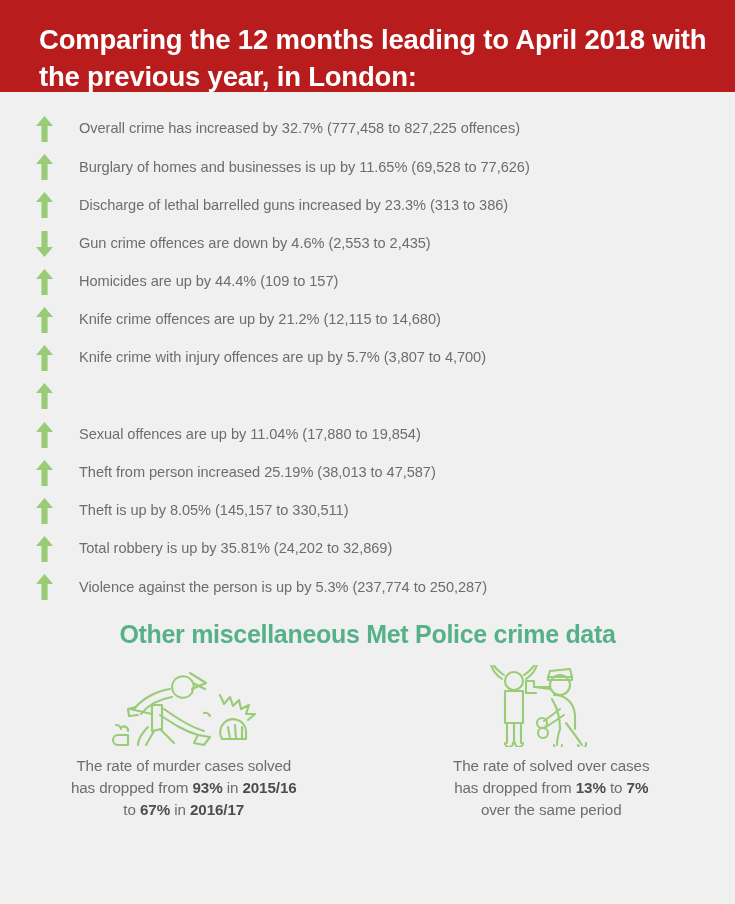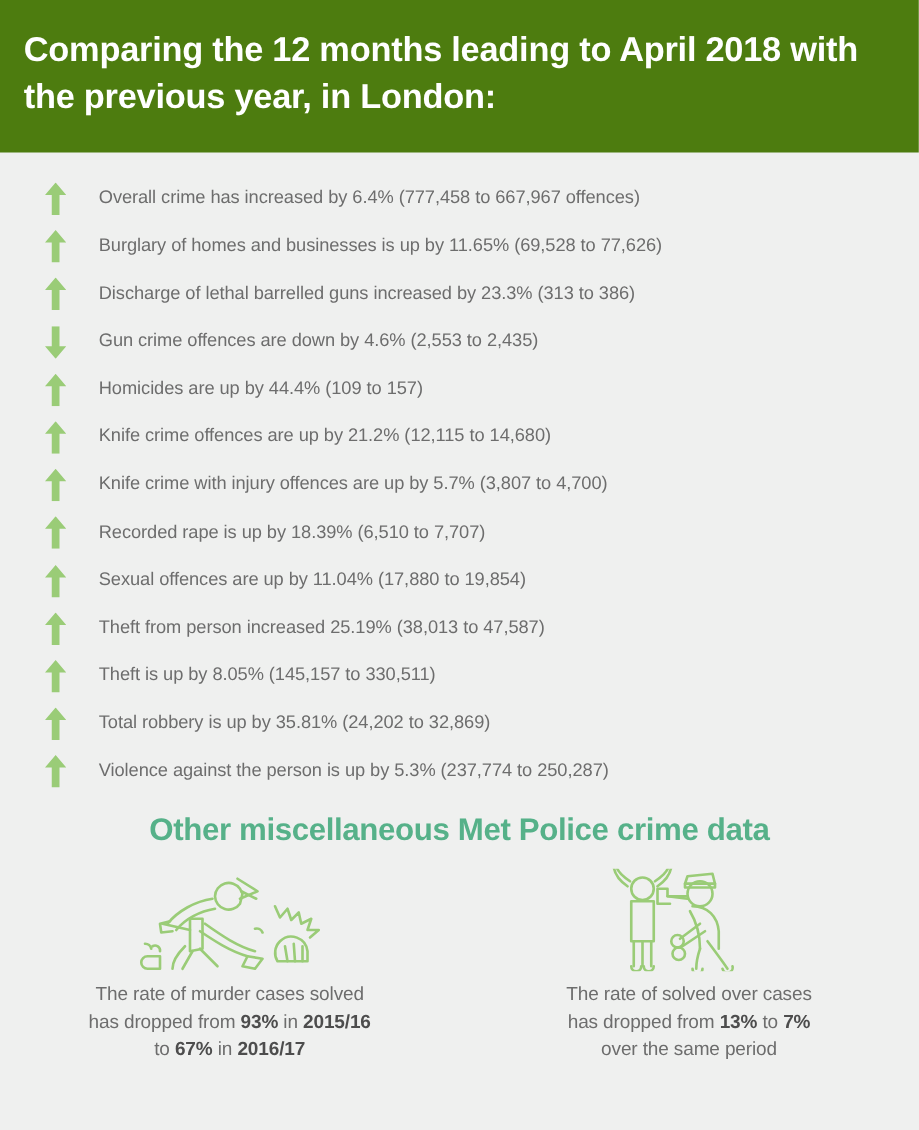--- a/index.html
+++ b/index.html
@@ -16,25 +16,25 @@
   .infographic {
     width: 735px;
     height: 904px;
     position: relative;
     background: #eff0ef;
     box-sizing: border-box;
   }
 
   
   .header {
-    background: #4d7c0f;
+    background: #b91c1c;
     width: 100%;
-    height: 122px;
+    height: 92px;
     box-sizing: border-box;
-    padding: 22px 28px 0 19px;
+    padding: 22px 28px 0 39px;
   }
   .header-title {
     color: #ffffff;
     font-size: 27.5px;
     font-weight: bold;
     line-height: 1.33;
     letter-spacing: -0.2px;
     margin: 0;
   }
 
@@ -120,21 +120,21 @@
     <h1 class="header-title">Comparing the 12 months leading to April 2018 with the previous year, in London:</h1>
   </div>
 
   <ul class="stat-list" id="stat-list">
       <li class="stat-row">
         <span class="arrow-cell">
           <svg class="arrow" width="17" height="26" viewBox="0 0 17 26">
             <path fill="#9acc77" d="M8.5 0 L17 10 L11.6 10 L11.6 26 L5.4 26 L5.4 10 L0 10 Z"></path>
           </svg>
         </span>
-        <span class="stat-text">Overall crime has increased by 6.4% (777,458 to 667,967 offences)</span>
+        <span class="stat-text">Overall crime has increased by 32.7% (777,458 to 827,225 offences)</span>
       </li>
       <li class="stat-row">
         <span class="arrow-cell">
           <svg class="arrow" width="17" height="26" viewBox="0 0 17 26">
             <path fill="#9acc77" d="M8.5 0 L17 10 L11.6 10 L11.6 26 L5.4 26 L5.4 10 L0 10 Z"></path>
           </svg>
         </span>
         <span class="stat-text">Burglary of homes and businesses is up by 11.65% (69,528 to 77,626)</span>
       </li>
       <li class="stat-row">
@@ -176,21 +176,20 @@
           </svg>
         </span>
         <span class="stat-text">Knife crime with injury offences are up by 5.7% (3,807 to 4,700)</span>
       </li>
       <li class="stat-row">
         <span class="arrow-cell">
           <svg class="arrow" width="17" height="26" viewBox="0 0 17 26">
             <path fill="#9acc77" d="M8.5 0 L17 10 L11.6 10 L11.6 26 L5.4 26 L5.4 10 L0 10 Z"></path>
           </svg>
         </span>
-        <span class="stat-text">Recorded rape is up by 18.39% (6,510 to 7,707)</span>
       </li>
       <li class="stat-row">
         <span class="arrow-cell">
           <svg class="arrow" width="17" height="26" viewBox="0 0 17 26">
             <path fill="#9acc77" d="M8.5 0 L17 10 L11.6 10 L11.6 26 L5.4 26 L5.4 10 L0 10 Z"></path>
           </svg>
         </span>
         <span class="stat-text">Sexual offences are up by 11.04% (17,880 to 19,854)</span>
       </li>
       <li class="stat-row">

